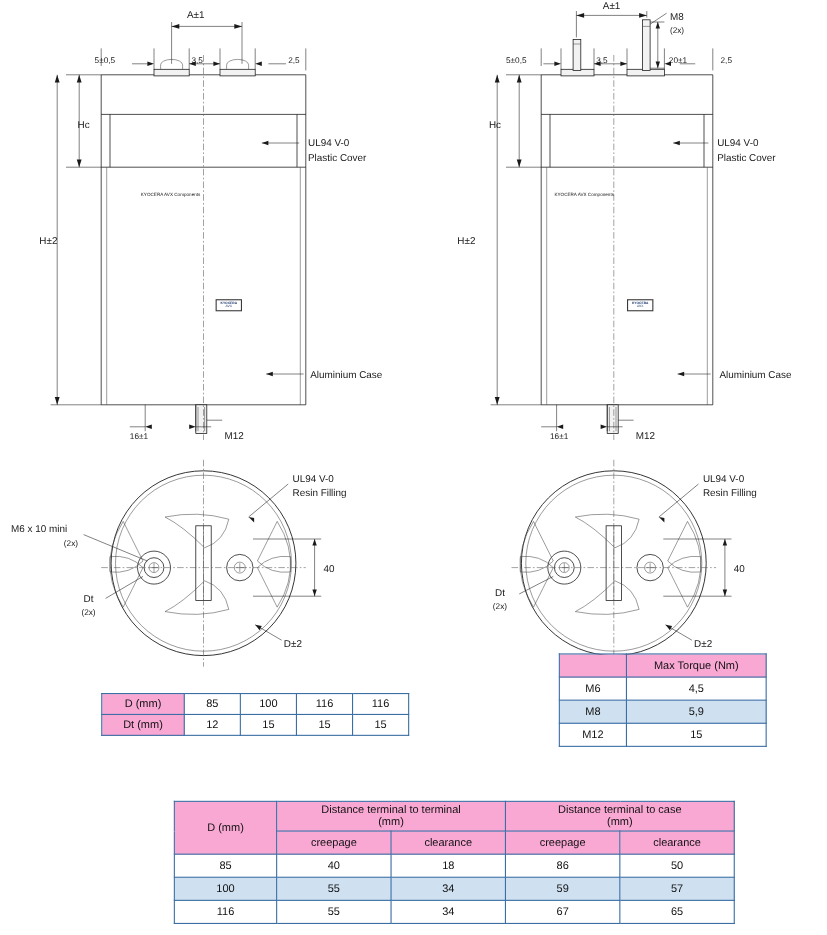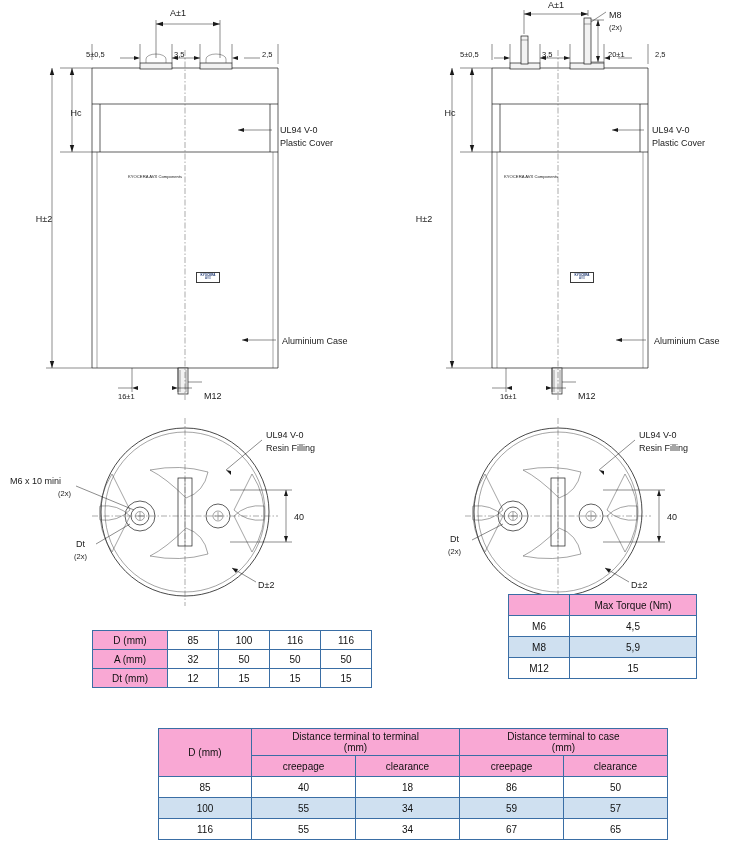--- a/index.html
+++ b/index.html
@@ -428,27 +428,20 @@
   <table id="table-dims">
     <tbody>
       <tr>
         <td class="first hdr-blue">D (mm)</td>
         <td>85</td>
         <td>100</td>
         <td>116</td>
         <td>116</td>
       </tr>
       <tr>
-        <td class="first hdr-blue">A (mm)</td>
-        <td>32</td>
-        <td>50</td>
-        <td>50</td>
-        <td>50</td>
-      </tr>
-      <tr>
         <td class="first hdr-blue">Dt (mm)</td>
         <td>12</td>
         <td>15</td>
         <td>15</td>
         <td>15</td>
       </tr>
     </tbody>
   </table>
 
   <table id="table-torque">

